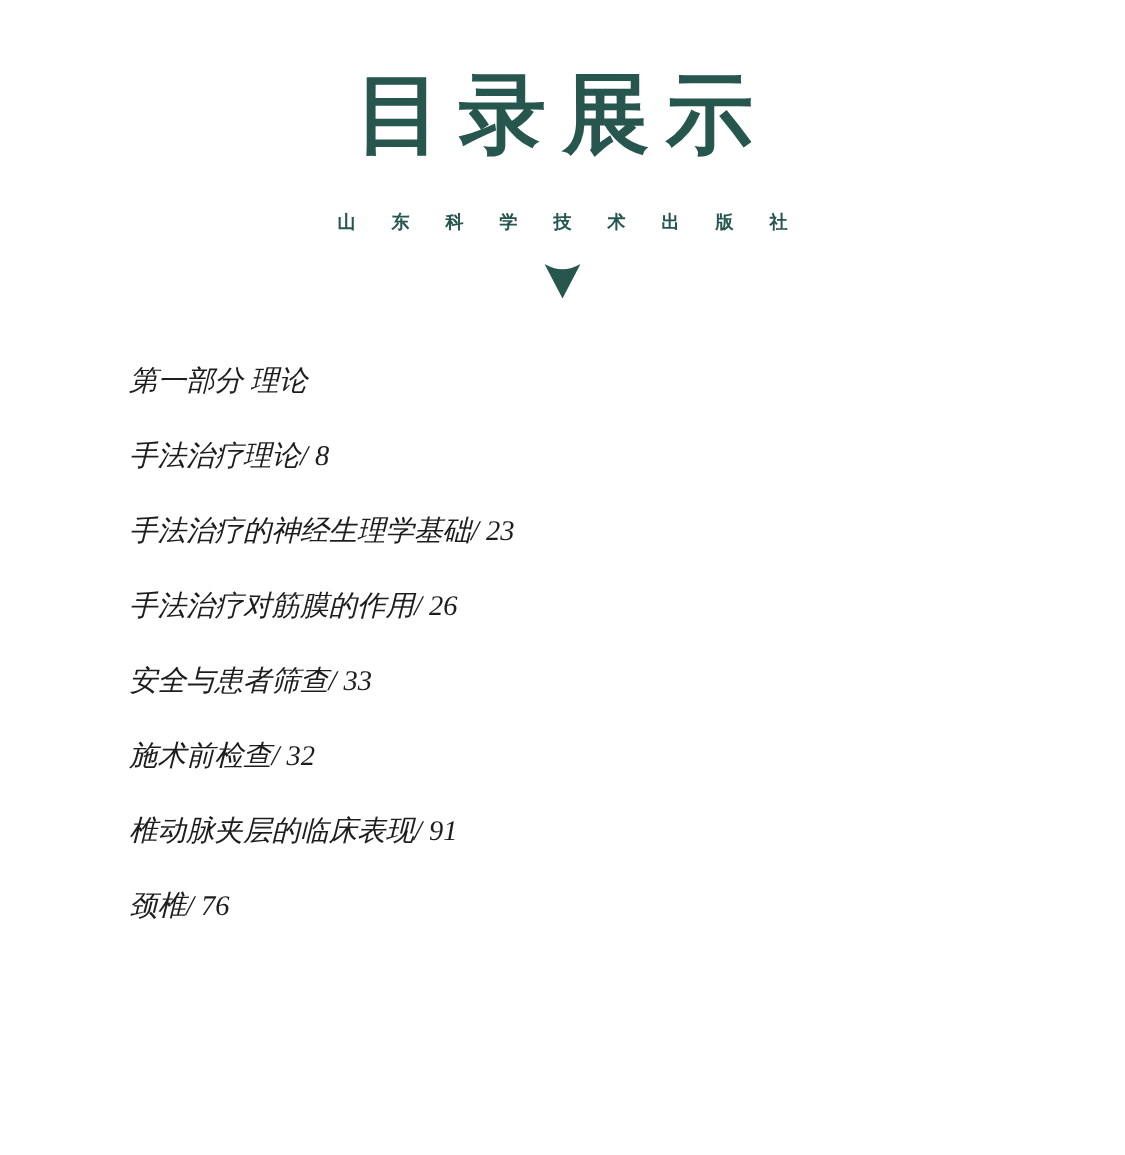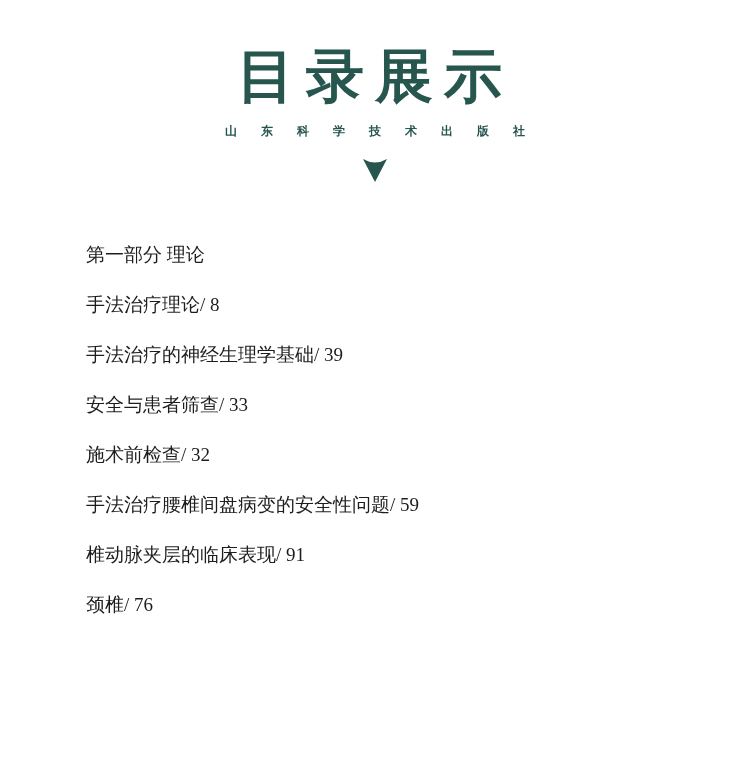--- a/index.html
+++ b/index.html
@@ -23,21 +23,21 @@
     font-size: 58px;
     line-height: 1.0;
     font-weight: bold;
     color: var(--accent);
     letter-spacing: 11px;
     padding-left: 0; 
     font-family: "Liberation Serif", "DejaVu Serif", serif;
   }
 
   .publisher {
-    margin-top: 17px;
+    margin-top: 34px;
     font-size: 12px;
     font-weight: bold;
     color: var(--accent);
     letter-spacing: 24px;
     padding-left: 24px; 
     font-family: "Liberation Sans", "DejaVu Sans", sans-serif;
   }
 
   .divider { margin-top: 19px; line-height: 0; }
   .divider svg { display: inline-block; }
@@ -48,20 +48,21 @@
     left: 86px;
     right: 40px;
   }
   .toc-entry {
     height: 50px;
     line-height: 50px;
     font-size: 19px;
     color: var(--text);
     white-space: nowrap;
     font-family: "Liberation Serif", "DejaVu Serif", serif;
+    font-style: italic;
   }
 </style>
 </head>
 <body>
 
 <div class="page">
 
   <div class="header">
     <div class="title">目录展示</div>
 
@@ -72,21 +73,21 @@
         <svg width="24" height="23" viewBox="0 0 24 23" xmlns="http://www.w3.org/2000/svg" aria-hidden="true">
           <path d="M0,0 Q12,7 24,0 L12,23 Z" fill="#27564f"></path>
         </svg>
       </span>
     </div>
   </div>
 
   <div class="toc">
     <div class="toc-entry">第一部分 理论</div>
     <div class="toc-entry">手法治疗理论/ 8</div>
-    <div class="toc-entry">手法治疗的神经生理学基础/ 39</div>
+    <div class="toc-entry">手法治疗的神经生理学基础/ 23</div>
+    <div class="toc-entry">手法治疗对筋膜的作用/ 26</div>
     <div class="toc-entry">安全与患者筛查/ 33</div>
     <div class="toc-entry">施术前检查/ 32</div>
-    <div class="toc-entry">手法治疗腰椎间盘病变的安全性问题/ 59</div>
     <div class="toc-entry">椎动脉夹层的临床表现/ 91</div>
     <div class="toc-entry">颈椎/ 76</div>
   </div>
 
 </div>
 
 </body></html>

